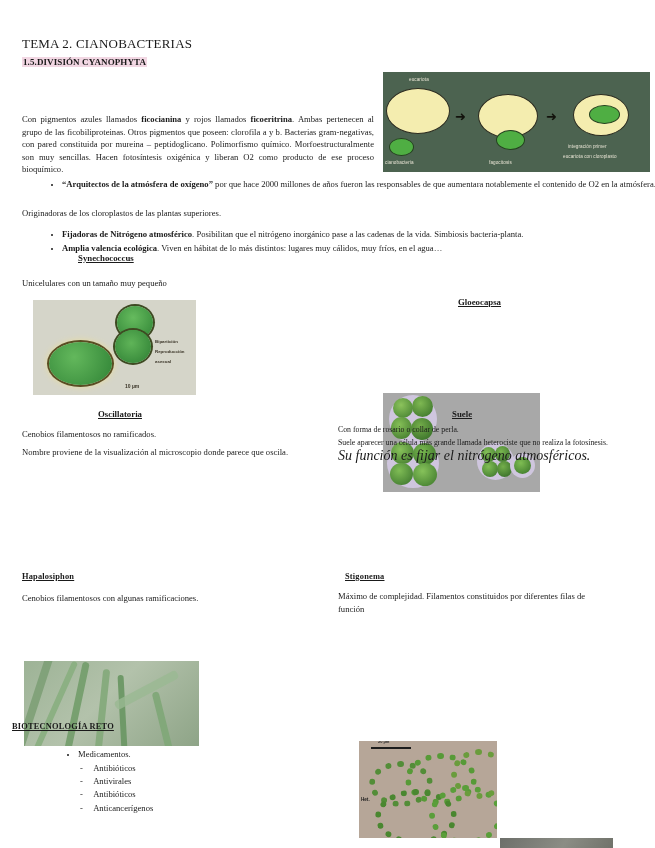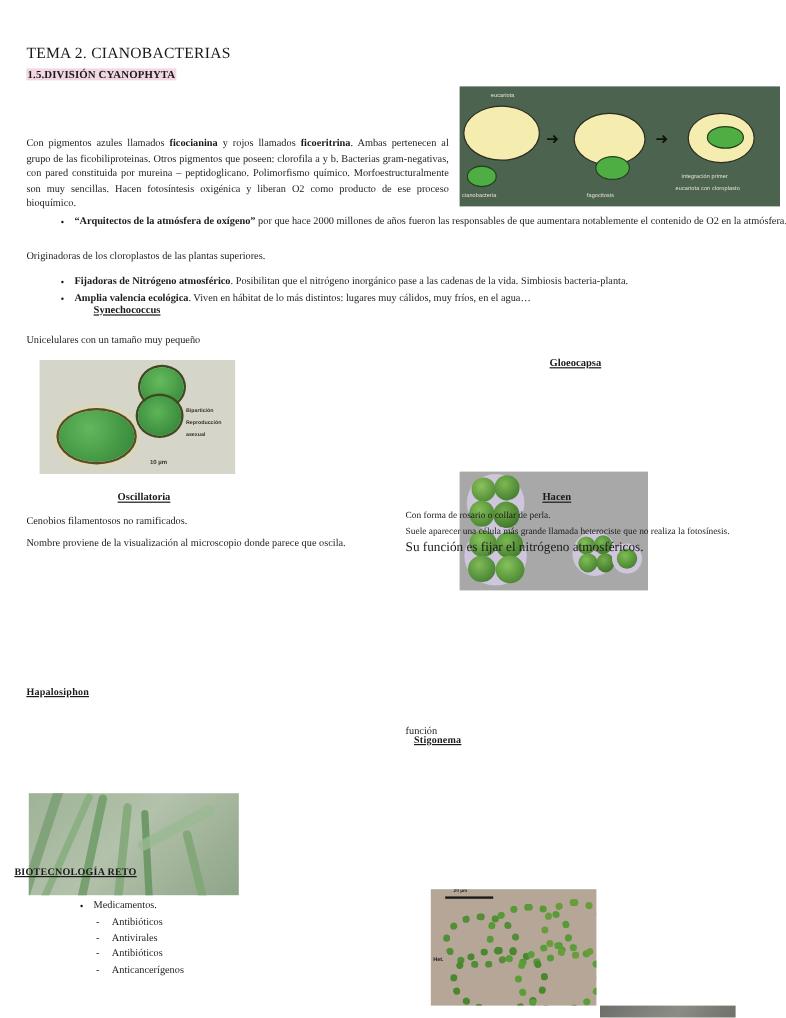--- a/index.html
+++ b/index.html
@@ -125,46 +125,48 @@
   <div class="fig micro" style="left:24px;top:467px;width:175px;height:85px;background:linear-gradient(135deg,#9db396 0%,#b3c2ab 45%,#8ea487 100%);">
     <div style="position:absolute;left:5px;top:-8px;width:8px;height:110px;background:#7fa078;transform:rotate(18deg);border-radius:4px;opacity:.95;"></div>
     <div style="position:absolute;left:26px;top:-4px;width:6px;height:110px;background:#8cb083;transform:rotate(24deg);border-radius:4px;"></div>
     <div style="position:absolute;left:48px;top:0px;width:7px;height:105px;background:#78a070;transform:rotate(12deg);border-radius:4px;"></div>
     <div style="position:absolute;left:74px;top:8px;width:7px;height:100px;background:#87ab7e;transform:rotate(6deg);border-radius:4px;"></div>
     <div style="position:absolute;left:96px;top:14px;width:6px;height:95px;background:#6f9968;transform:rotate(-3deg);border-radius:4px;"></div>
     <div style="position:absolute;left:118px;top:-6px;width:9px;height:70px;background:#9ab992;transform:rotate(62deg);border-radius:4px;opacity:.8;"></div>
     <div style="position:absolute;left:136px;top:30px;width:7px;height:70px;background:#82a87a;transform:rotate(-14deg);border-radius:4px;"></div>
   </div>
 
-  <div class="sechead" style="left:452px;top:409px;">Hacen</div>
+  <div class="sechead" style="left:452px;top:409px;">Suele</div>
   <div class="seccap" style="left:338px;top:437px;width:316px;font-size:7.8px;">Suele aparecer una célula más grande llamada heterociste que no realiza la fotosínesis.</div>
   <div class="seccap" style="left:338px;top:424px;width:316px;font-size:7.8px;">Con forma de rosario o collar de perla.</div>
-  <div class="seccap" style="left:338px;top:450px;width:316px;font-size:11px;">Su función es fijar el nitrógeno atmosféricos.</div>
+  <div class="seccap" style="left:338px;top:450px;width:316px;font-size:14px;font-style:italic;">Su función es fijar el nitrógeno atmosféricos.</div>
 
   <div class="fig micro" style="left:359px;top:462px;width:138px;height:97px;background:#b6a698;">
     <div class="scalebar" style="left:12px;top:6px;width:40px;"></div>
     <span class="cap-txt" style="left:19px;top:-2px;font-size:4px;color:#2b2b2b;">20 µm</span>
     <div style="position:absolute;left:10px;top:20px;width:52px;height:34px;border:6px dotted #4e8c33;border-radius:50%;opacity:.95;"></div>
     <div style="position:absolute;left:46px;top:12px;width:60px;height:40px;border:6px dotted #579a37;border-radius:50%;"></div>
     <div style="position:absolute;left:16px;top:48px;width:70px;height:44px;border:6px dotted #4a8730;border-radius:50%;"></div>
     <div style="position:absolute;left:70px;top:44px;width:62px;height:48px;border:6px dotted #5a9e3a;border-radius:50%;"></div>
     <div style="position:absolute;left:92px;top:8px;width:44px;height:38px;border:6px dotted #6a9c3c;border-radius:50%;"></div>
     <span class="cap-txt" style="left:2px;top:56px;font-size:4.6px;color:#1b1b1b;">Het.</span>
   </div>
 
   <div class="fig micro" style="left:500px;top:462px;width:113px;height:97px;background:linear-gradient(120deg,#6d6f6a 0%,#8b8d85 40%,#55574f 100%);">
     
     
     
     
   </div>
 
   <div class="subhead" style="left:22px;top:572px;">Hapalosiphon</div>
+  <div class="seccap" style="left:22px;top:592px;width:300px;">Cenobios filamentosos con algunas ramificaciones.</div>
 
-  <div class="subhead" style="left:345px;top:572px;margin-top:40px;">Stigonema</div>
+  <div class="subhead" style="left:345px;top:572px;">Stigonema</div>
+  <div class="seccap" style="left:338px;top:590px;width:310px;">Máximo de complejidad. Filamentos constituidos por diferentes filas de</div>
   <div class="seccap" style="left:338px;top:603px;width:310px;">función</div>
 
   <div class="subhead" style="left:12px;top:722px;">BIOTECNOLOGÍA RETO</div>
   <ul class="bullets" style="left:64px;top:748px;width:300px;">
     <li>Medicamentos.</li>
   </ul>
   <div class="dashlist" style="left:80px;top:762px;">
     <span class="dl-row"><span>-</span>     <span>Antibióticos</span></span>
     <span class="dl-row"><span>-</span>     <span>Antivirales</span></span>
     <span class="dl-row"><span>-</span>     <span>Antibióticos</span></span>

